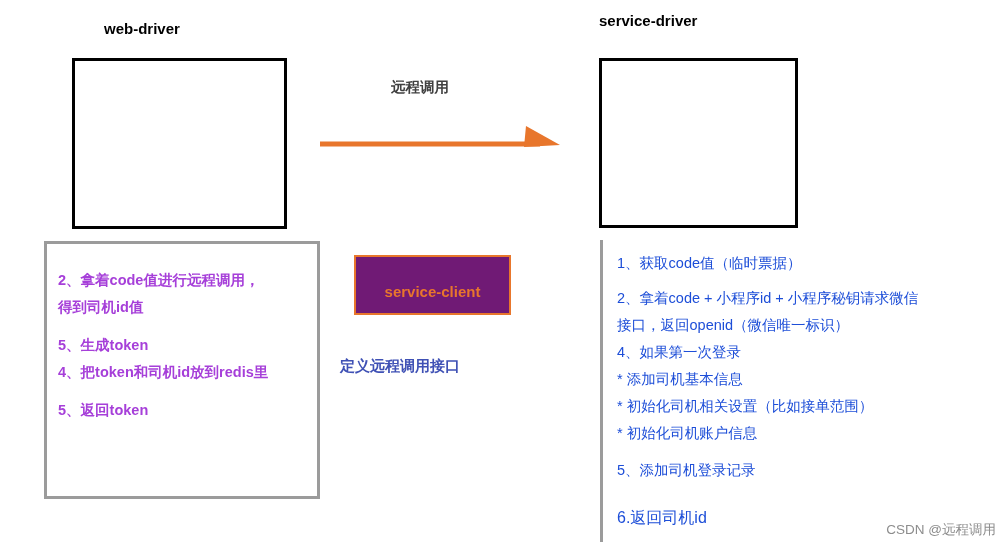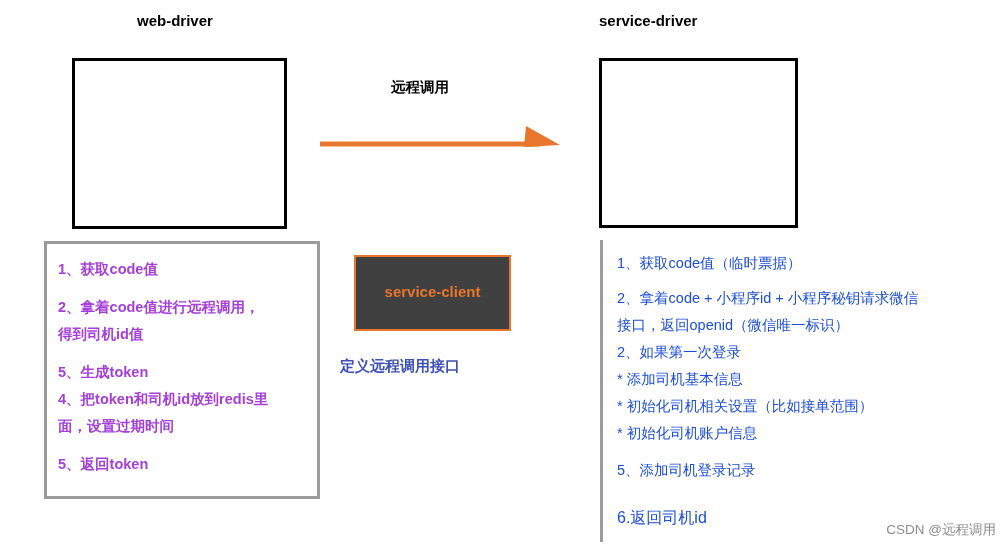--- a/index.html
+++ b/index.html
@@ -19,21 +19,21 @@
     inset: 0;
   }
   
   .title {
     position: absolute;
     font-weight: bold;
     font-size: 15px;
     color: #000000;
     white-space: nowrap;
   }
-  #title-web { left: 104px; top: 12px; margin-left: 33px; }
+  #title-web { left: 104px; top: 20px; }
   #title-service { left: 599px; top: 12px; }
 
   
   .topbox {
     position: absolute;
     border: 3px solid #000000;
     background: #ffffff;
   }
   #box-web { left: 72px; top: 58px; width: 209px; height: 165px; }
   #box-service { left: 599px; top: 58px; width: 193px; height: 164px; }
@@ -43,21 +43,21 @@
     position: absolute;
     left: 318px;
     top: 120px;
     width: 250px;
     height: 40px;
   }
   #arrow-label {
     position: absolute;
     left: 391px;
     top: 78px;
-    color: #000000;
+    color: #404040;
     font-weight: bold;
     font-size: 14.5px;
     white-space: nowrap;
   }
 
   
   #panel-left {
     position: absolute;
     left: 44px;
     top: 241px;
@@ -78,23 +78,23 @@
     line-height: 27px;
   }
   #list-left .gap { height: 11px; }
 
   
   #box-client {
     position: absolute;
     left: 354px;
     top: 255px;
     width: 157px;
-    height: 76px;
+    height: 60px;
     border: 2.5px solid #e8762c;
-    background: #404040;
+    background: #701a75;
     box-sizing: border-box;
   }
   #client-label {
     position: absolute;
     left: 0;
     top: 26px;
     width: 100%;
     text-align: center;
     color: #e8762c;
     font-weight: bold;
@@ -158,44 +158,42 @@
   <div id="arrow-label">远程调用</div>
   <div id="arrow-wrap">
     <svg width="250" height="40" viewBox="0 0 250 40" xmlns="http://www.w3.org/2000/svg">
       <path d="M2,24 L222,24" stroke="#e8762c" stroke-width="5" fill="none"></path>
       <path d="M208,6 L242,25 L206,27 Z" fill="#e8762c"></path>
     </svg>
   </div>
 
   <div id="panel-left"></div>
   <div id="list-left">
-    <div>1、获取code值</div>
     <div class="gap"></div>
     <div>2、拿着code值进行远程调用，</div>
     <div>得到司机id值</div>
     <div class="gap"></div>
     <div>5、生成token</div>
     <div>4、把token和司机id放到redis里</div>
-    <div>面，设置过期时间</div>
     <div class="gap"></div>
     <div>5、返回token</div>
   </div>
 
   <div id="box-client">
     <div id="client-label">service-client</div>
   </div>
   <div id="client-caption">定义远程调用接口</div>
 
   <div id="panel-right"></div>
   <div id="list-right">
     <div>1、获取code值（临时票据）</div>
     <div class="gap" style="height:8px"></div>
     <div>2、拿着code + 小程序id + 小程序秘钥请求微信</div>
     <div>接口，返回openid（微信唯一标识）</div>
-    <div>2、如果第一次登录</div>
+    <div>4、如果第一次登录</div>
     <div>* 添加司机基本信息</div>
     <div>* 初始化司机相关设置（比如接单范围）</div>
     <div>* 初始化司机账户信息</div>
     <div class="gap" style="height:10px"></div>
     <div>5、添加司机登录记录</div>
     <div class="big">6.返回司机id</div>
   </div>
 
   <div id="watermark">CSDN @远程调用</div>
 </div>

